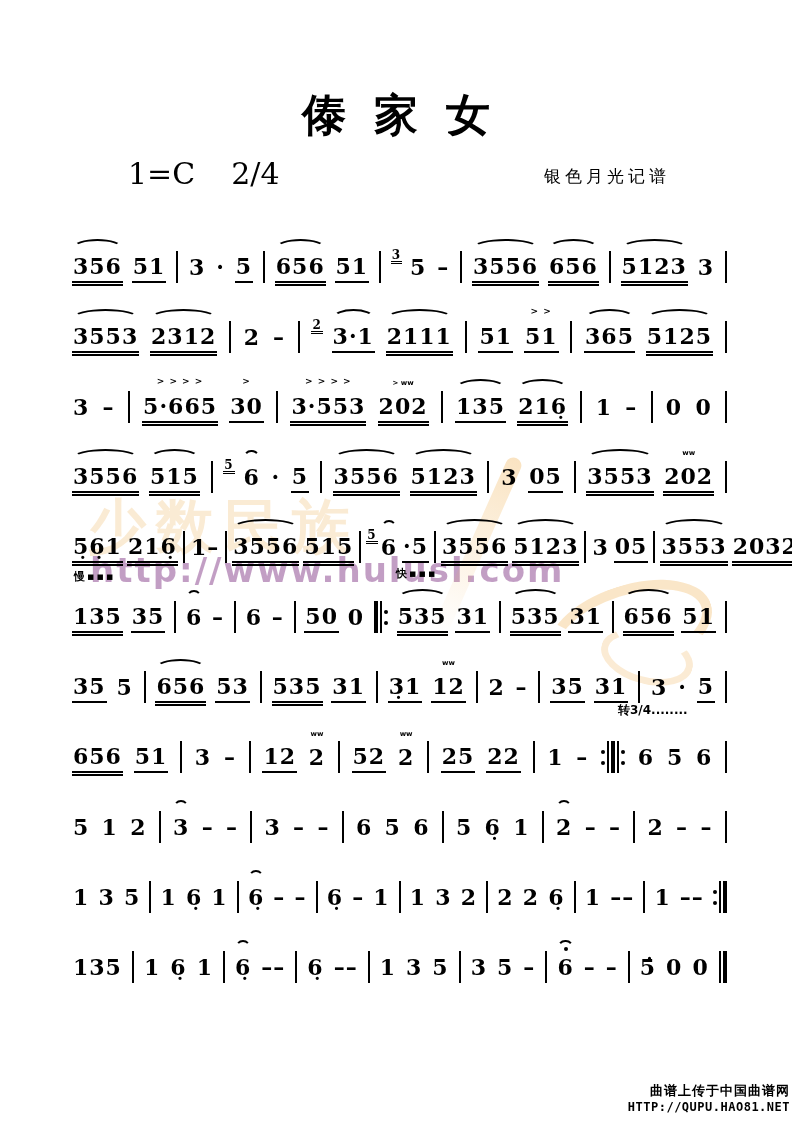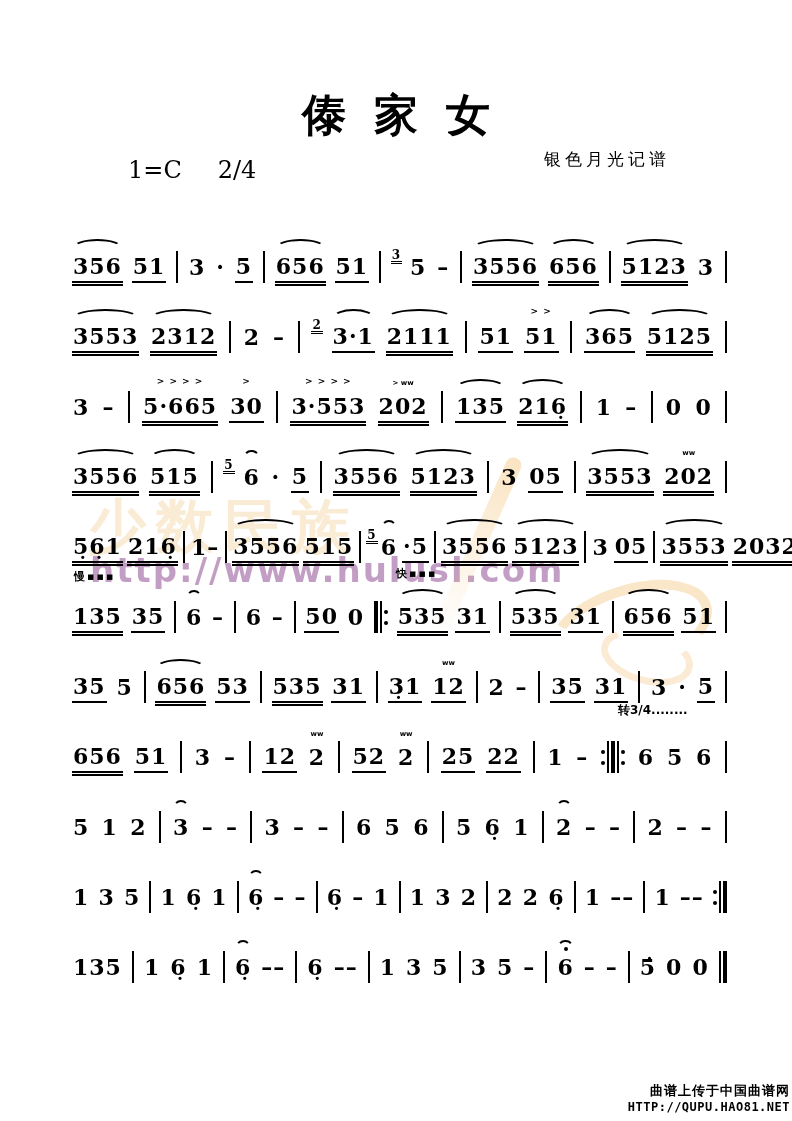--- a/index.html
+++ b/index.html
@@ -2,23 +2,23 @@
 <html><head>
 <meta charset="utf-8">
 <style>
   html,body{margin:0;padding:0;}
   body{width:792px;height:1121px;position:relative;background:#ffffff;overflow:hidden;
        font-family:"DejaVu Serif","Liberation Serif",serif;color:#000;}
 
   
   .title{position:absolute;top:86px;left:0;width:100%;text-align:center;
          font-weight:700;font-size:44px;letter-spacing:28px;text-indent:28px;}
-  .keyrow{position:absolute;left:128px;top:156px;font-size:24px;}
+  .keyrow{position:absolute;left:128px;top:156px;font-size:30px;}
   .keyrow .time{margin-left:36px;}
-  .credit{position:absolute;left:544px;top:148px;font-size:17px;letter-spacing:4px;}
+  .credit{position:absolute;left:544px;top:165px;font-size:17px;letter-spacing:4px;}
 
   
   .wm{position:absolute;z-index:1;pointer-events:none;}
   .wm-chars{left:88px;top:488px;font-size:58px;font-weight:700;letter-spacing:10px;
             color:#eaa63e;opacity:.22;}
   .wm-url{left:90px;top:550px;font-size:34px;font-weight:700;letter-spacing:2px;
           color:#701a75;opacity:.42;font-family:"DejaVu Sans","Liberation Sans",sans-serif;}
   .wm-streak{left:470px;top:450px;width:16px;height:190px;border-radius:10px;
              background:linear-gradient(#f0b050,rgba(240,176,80,0));
              transform:rotate(24deg);opacity:.35;}

